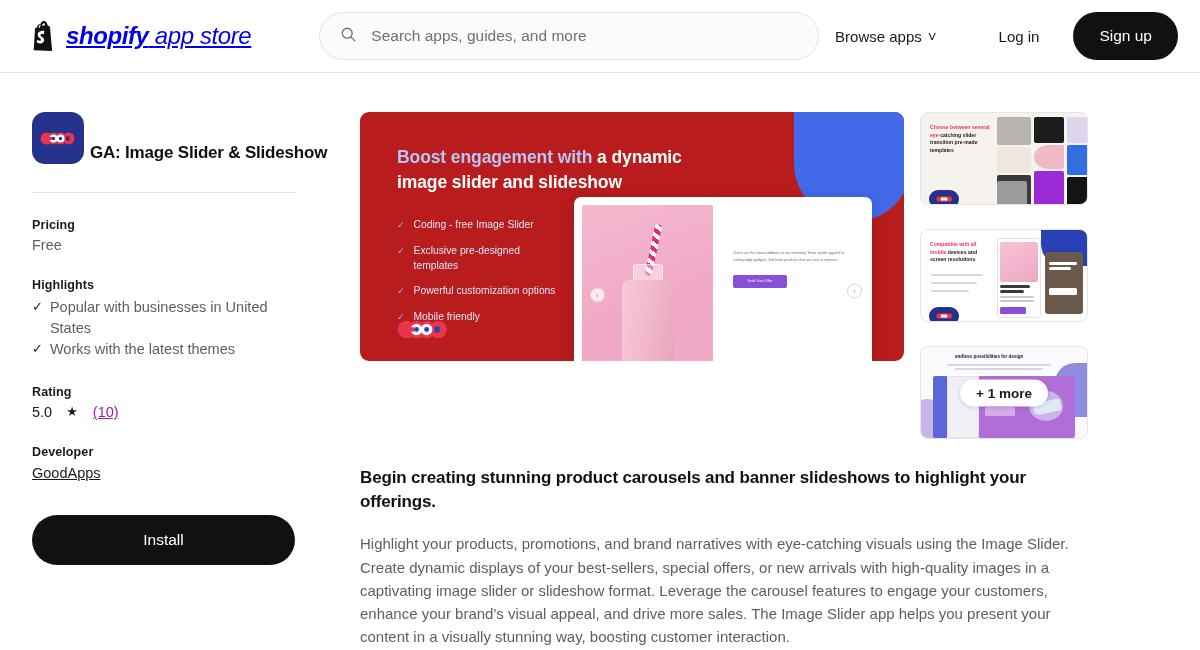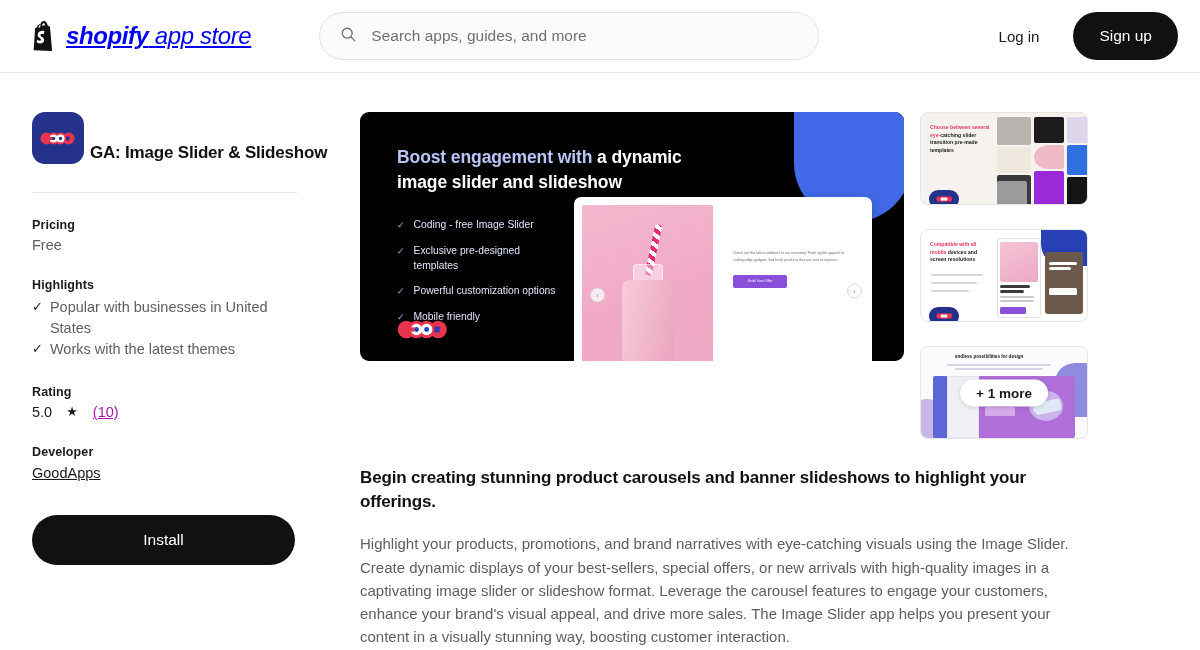--- a/index.html
+++ b/index.html
@@ -167,21 +167,21 @@
   
   .main {
     margin-left: 32px;
     width: 730px;
   }
   .media-row { display: flex; gap: 16px; }
 
   .hero {
     width: 544px; height: 249px;
     flex: 0 0 544px;
-    background: #000000;
+    background: #b91c1c;
     border-radius: 9px;
     position: relative;
     overflow: hidden;
   }
   .hero-blob {
     position: absolute;
     right: -8px; top: -48px;
     width: 118px; height: 158px;
     background: #4169e8;
     border-radius: 0 10px 60px 60px;
@@ -385,20 +385,24 @@
     <span>
       <svg width="17" height="17" viewBox="0 0 20 20" fill="none" xmlns="http://www.w3.org/2000/svg">
         <circle cx="8.5" cy="8.5" r="5.8" stroke="#6d7175" stroke-width="1.6"></circle>
         <line x1="12.8" y1="12.8" x2="17.5" y2="17.5" stroke="#6d7175" stroke-width="1.6" stroke-linecap="round"></line>
       </svg>
     </span>
     <input class="search-input" type="text" placeholder="Search apps, guides, and more" style="">
   </div>
 
   <div class="nav-right">
+    <a class="nav-link browse-apps" href="#">
+      <span>Browse apps</span>
+      <span class="chev">˅</span>
+    </a>
     <a class="nav-link login-link" href="#">Log in</a>
     <button class="signup-btn">Sign up</button>
   </div>
 </div>
 
 <div class="page">
 
   <aside class="sidebar">
     <div class="app-head">
       <div class="app-icon">

